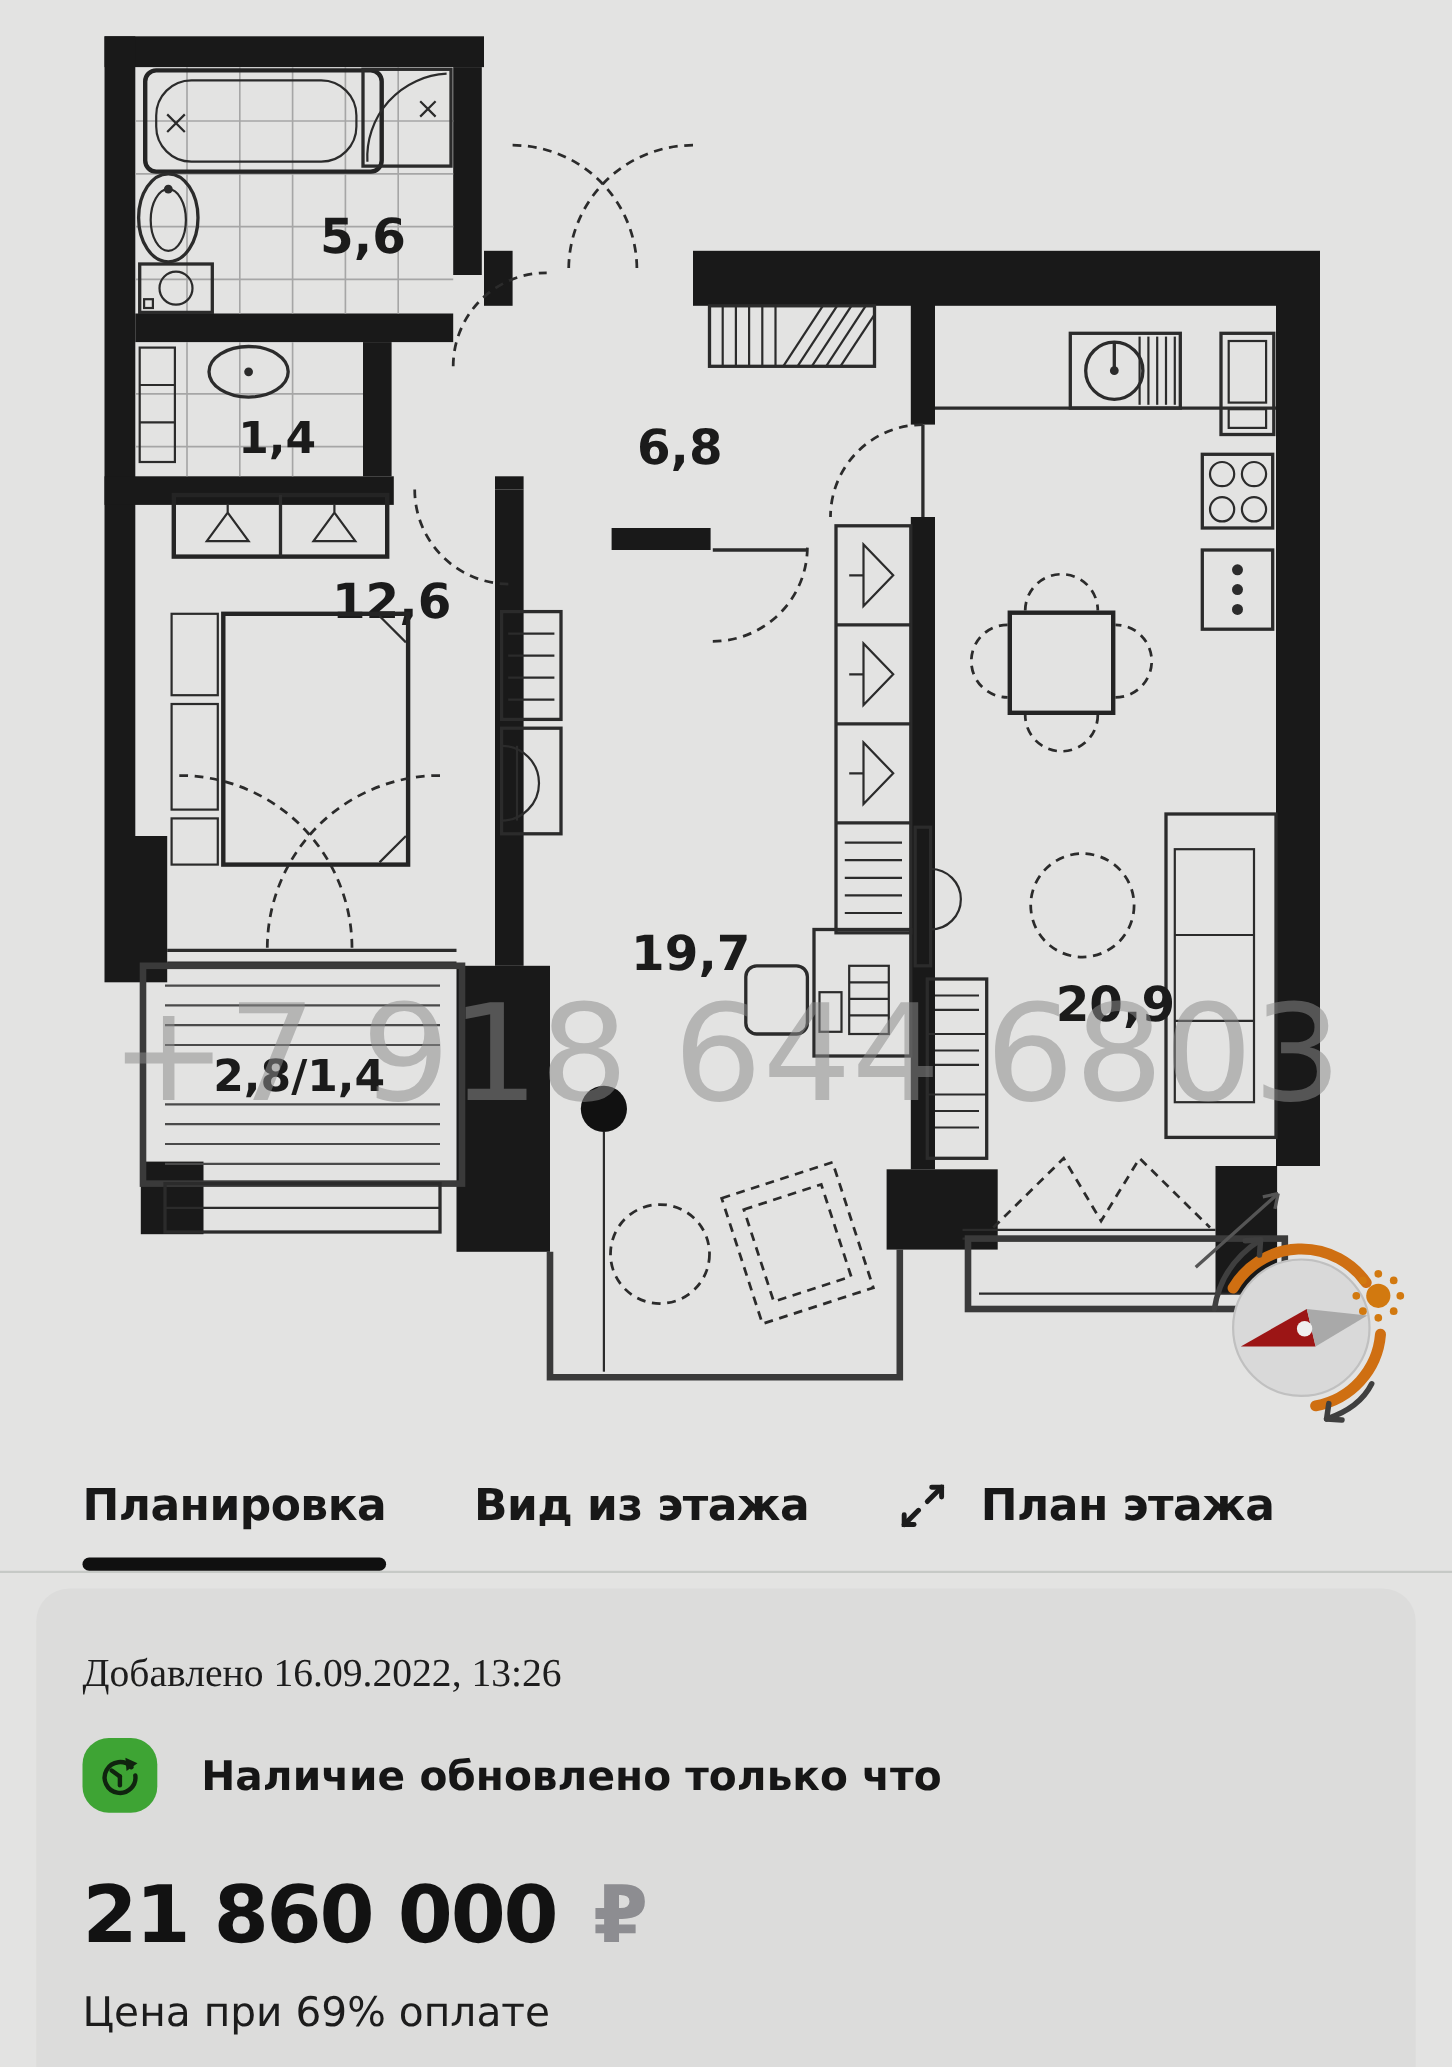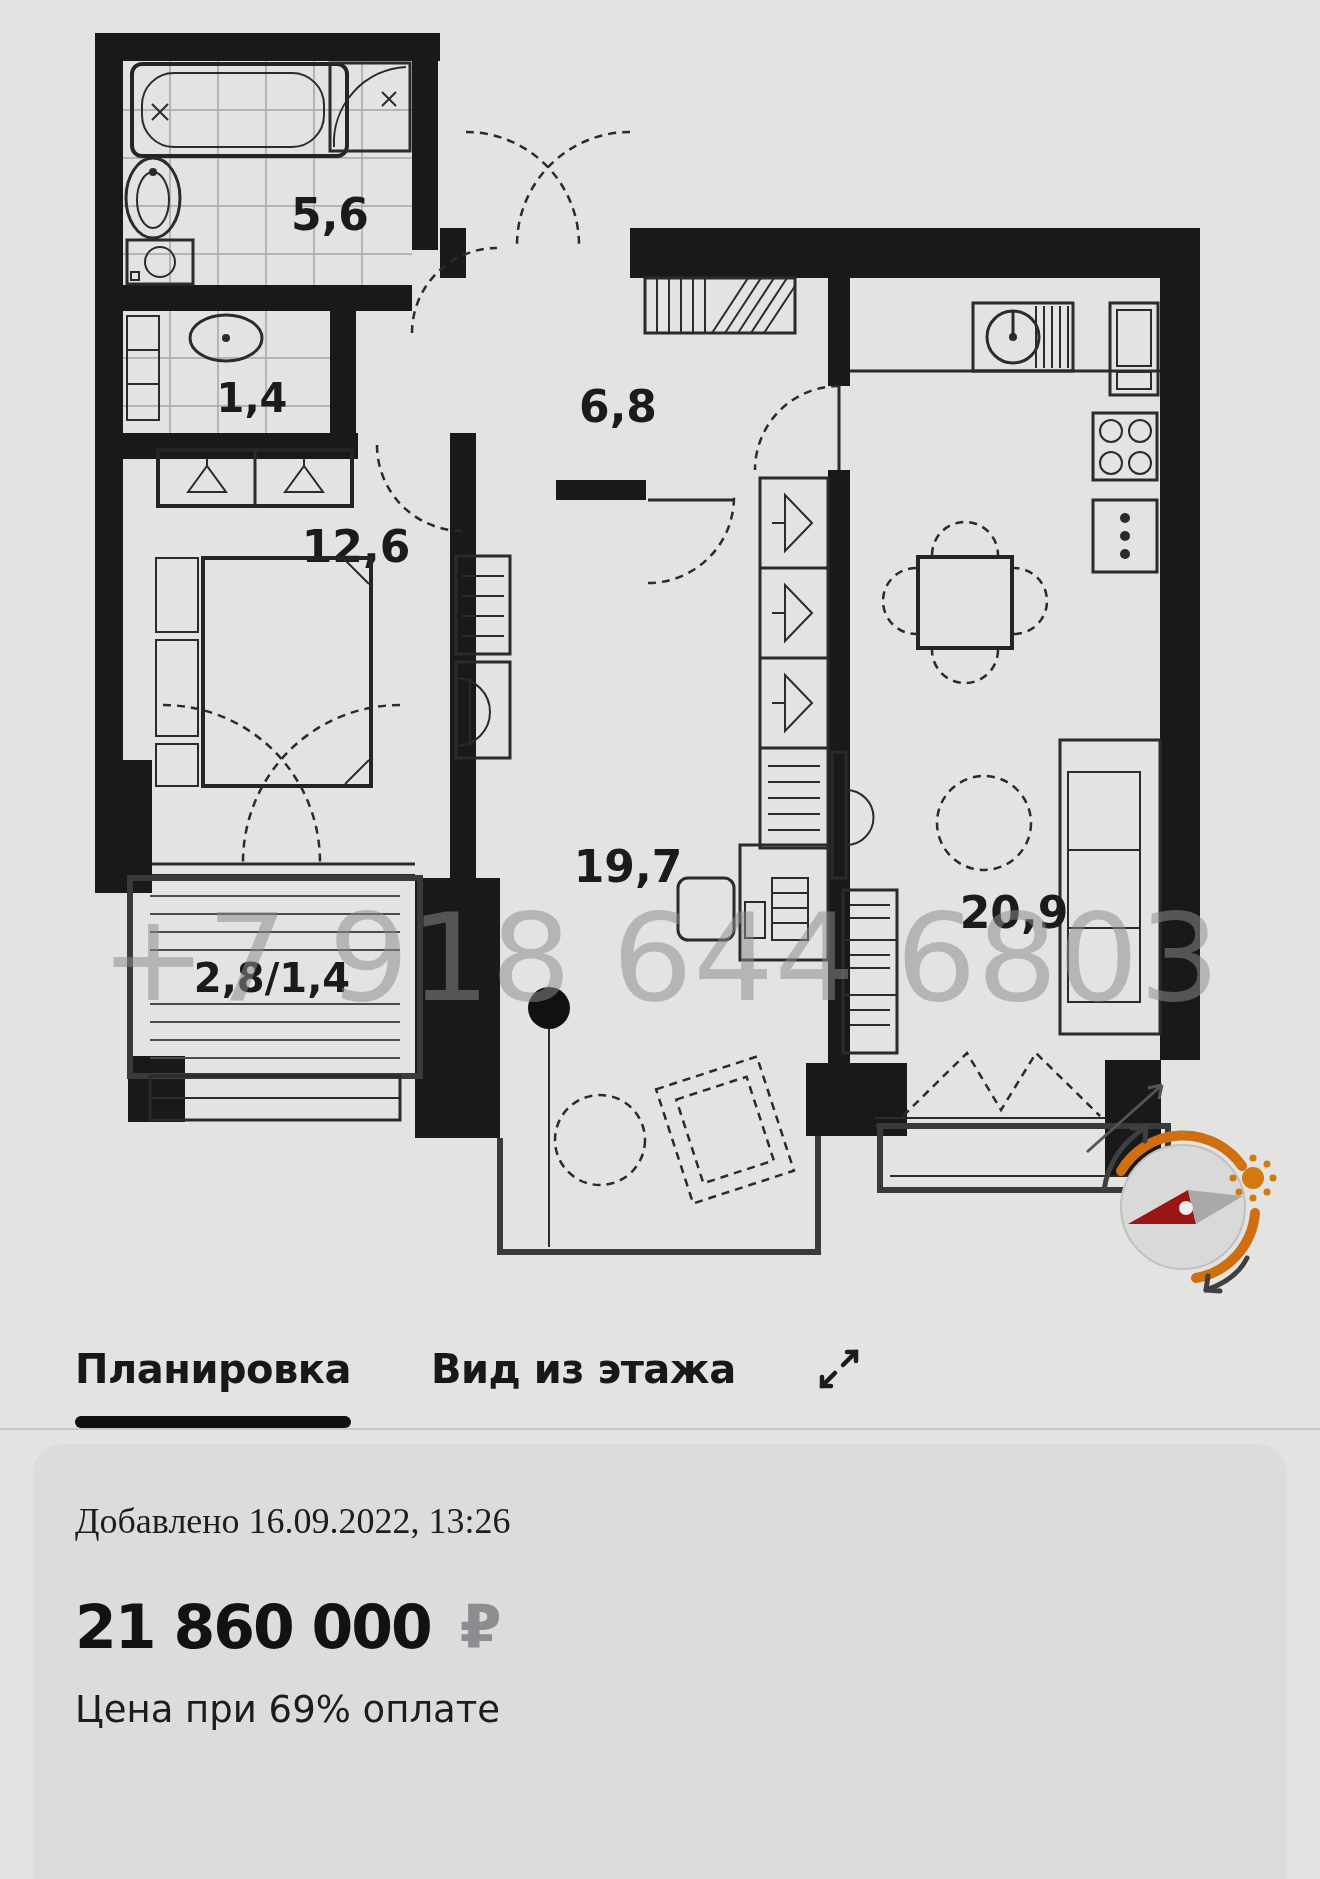--- a/index.html
+++ b/index.html
@@ -48,21 +48,21 @@
     padding:56px 42px 0 42px;
     box-sizing:border-box;
   }
   .added{font-size:36px;color:#1d1d1d;font-family:Liberation Serif, serif;}
   .avail-row{display:flex;align-items:center;margin-top:38px;}
   .avail-icon{
     width:68px;height:68px;border-radius:24px;background:#3ea434;
     display:flex;align-items:center;justify-content:center;flex:0 0 auto;
   }
   .avail-text{font-size:37px;font-weight:bold;color:#161616;margin-left:40px;}
-  .price-row{margin-top:50px;font-size:60px;font-weight:bold;letter-spacing:-2px;color:#121212;}
+  .price-row{margin-top:50px;font-size:72px;font-weight:bold;letter-spacing:-2px;color:#121212;}
   .price-cur{color:#8d8d91;margin-left:10px;}
   .price-note{margin-top:26px;font-size:37px;font-weight:500;color:#1c1c1c;}
 </style>
 </head>
 <body>
 
 <div class="plan-wrap">
 <svg width="1320" height="1310" viewBox="0 0 1320 1310">
 
   <g>
@@ -373,25 +373,41 @@
   <div class="expand-btn">
     <svg width="46" height="46" viewBox="0 0 46 46">
       <g stroke="#1c1c1c" stroke-width="4.5" stroke-linecap="round" fill="none">
         <line x1="27" y1="19" x2="40" y2="6"></line>
         <polyline points="31,6 40,6 40,15"></polyline>
         <line x1="19" y1="27" x2="6" y2="40"></line>
         <polyline points="6,31 6,40 15,40"></polyline>
       </g>
     </svg>
   </div>
+  <div class="tab">
+    <span>План этажа</span>
+  </div>
 </div>
 
 <div class="card">
   <div class="added">Добавлено 16.09.2022, 13:26</div>
 
+  <div class="avail-row">
+    <div class="avail-icon">
+      <svg width="42" height="42" viewBox="0 0 42 42">
+        <g stroke="#10240f" stroke-width="4" fill="none" stroke-linecap="round">
+          <path d="M 31.5,13.5 A 14,14 0 1 0 35,21"></path>
+          <line x1="21" y1="22" x2="13.5" y2="16.5"></line>
+          <line x1="21" y1="22" x2="21" y2="30"></line>
+        </g>
+        <polygon points="26,5 37,10 27,17" fill="#10240f"></polygon>
+      </svg>
+    </div>
+    <div class="avail-text">Наличие обновлено только что</div>
+  </div>
 
   <div class="price-row">
     <span>21 860 000</span>
     <span class="price-cur">₽</span>
   </div>
 
   <div class="price-note">Цена при 69% оплате</div>
 </div>
 
 </body></html>

